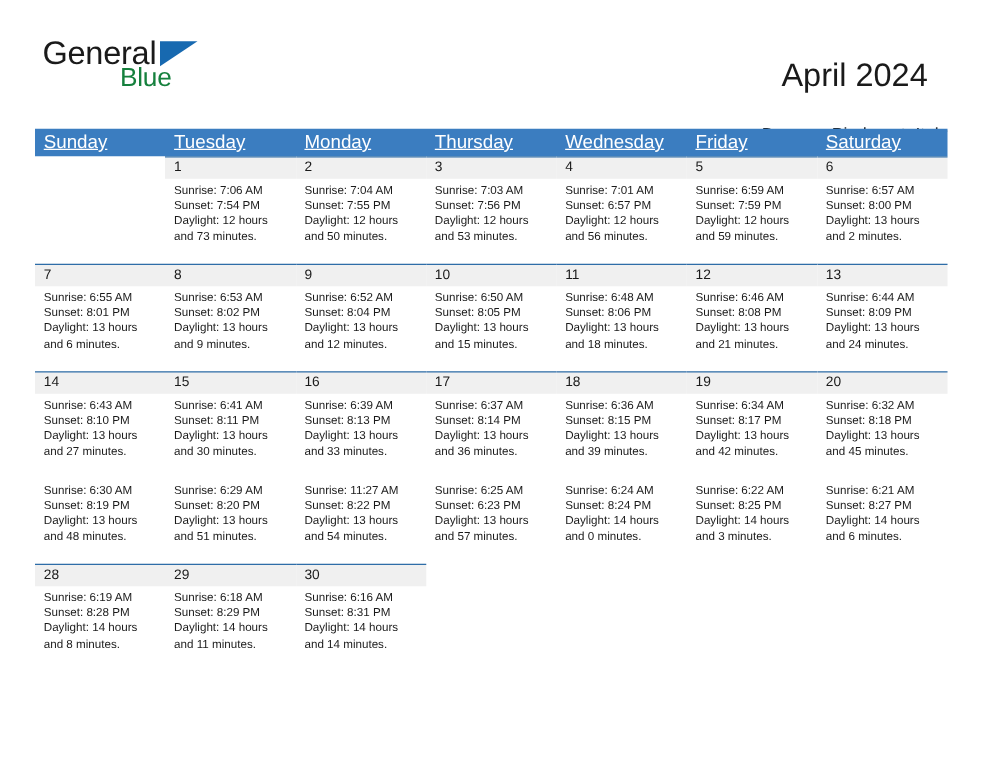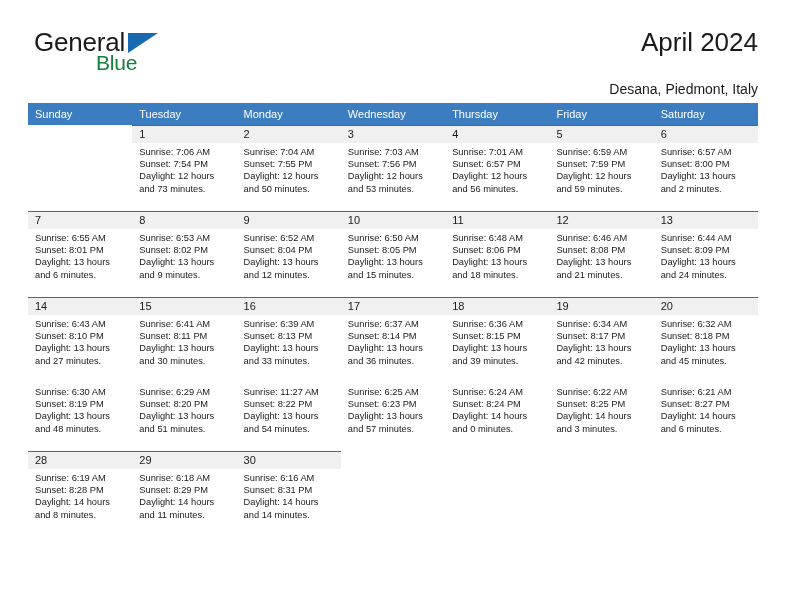--- a/index.html
+++ b/index.html
@@ -58,22 +58,22 @@
     top: 3px;
     width: 0;
     height: 0;
     border-left: 30px solid #1769b0;
     border-bottom: 20px solid transparent;
   }
 
   .title-block {
     position: absolute;
     right: 0;
-    top: 0;
-    text-align: right;
+    top: 18px;
+    text-align: center;
   }
   .month-title {
     font-size: 26px;
     color: #1a1a1a;
     line-height: 32px;
     white-space: nowrap;
   }
   .location-title {
     margin-top: 22px;
     font-size: 14px;
@@ -90,25 +90,26 @@
     width: 730px;
   }
   .cal-head {
     display: flex;
     background: #3b7dc0;
     height: 22px;
   }
   .cal-head .hcell {
     flex: 1 1 0;
     color: #ffffff;
-    font-size: 11px;
+    font-size: 15px;
     line-height: 22px;
     padding-left: 7px;
     white-space: nowrap;
     overflow: hidden;
+    text-decoration: underline;
   }
 
   .week {
     display: block;
     width: 100%;
   }
   .daynum-row {
     display: flex;
     width: 100%;
   }
@@ -161,22 +162,22 @@
       <div class="location-title">Desana, Piedmont, Italy</div>
     </div>
 
   </div>
 
   <div class="calendar">
     <div class="cal-head">
       <div class="hcell">Sunday</div>
       <div class="hcell">Tuesday</div>
       <div class="hcell">Monday</div>
+      <div class="hcell">Thursday</div>
       <div class="hcell">Wednesday</div>
-      <div class="hcell">Thursday</div>
       <div class="hcell">Friday</div>
       <div class="hcell">Saturday</div>
     </div>
 
     <div id="weeks-container">
         <div class="week">
           <div class="daynum-row">
             <div class="daynum empty"></div>
             <div class="daynum">1</div>
             <div class="daynum">2</div>

